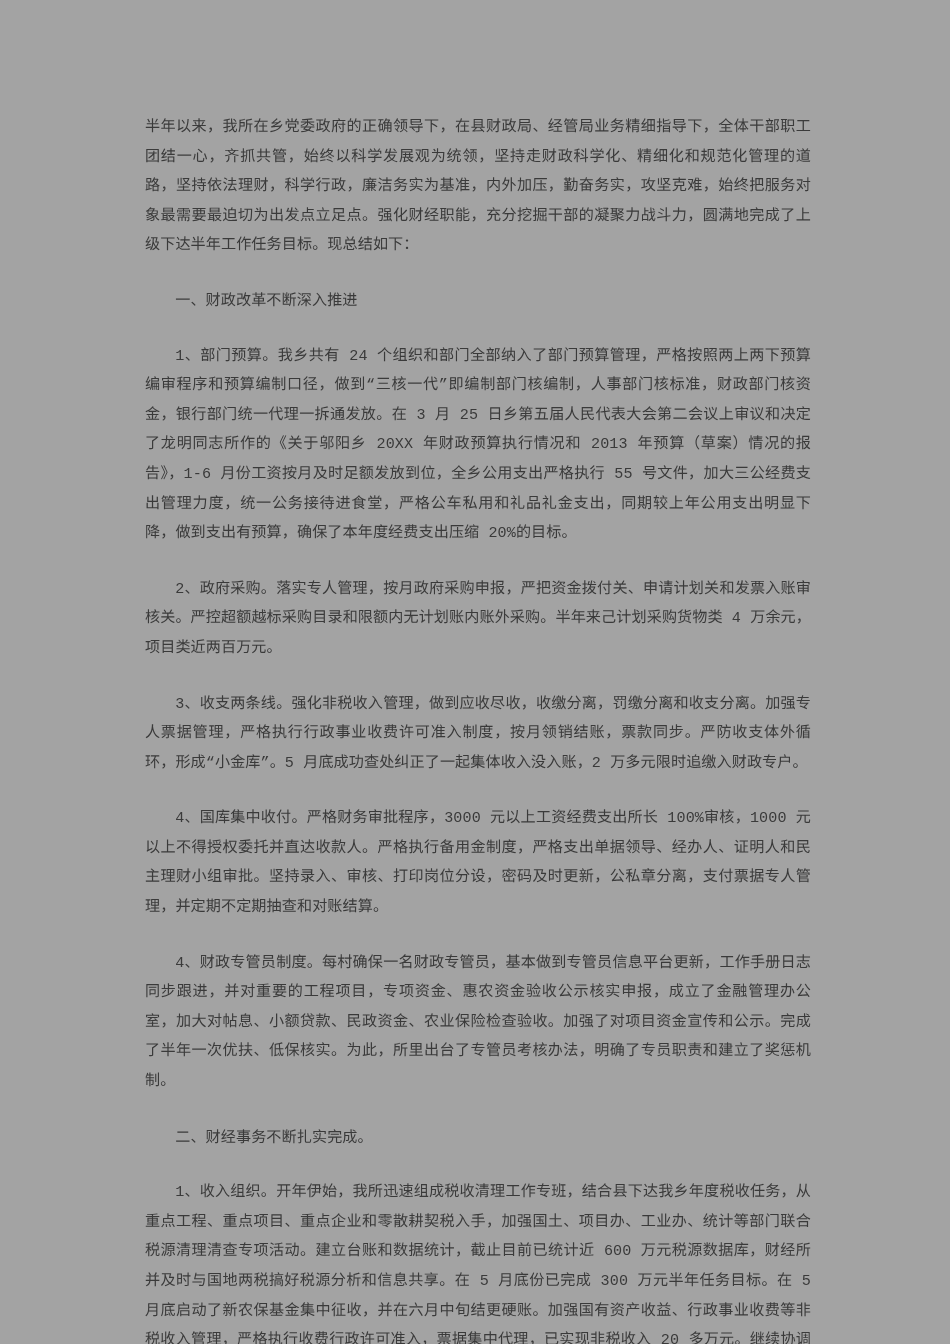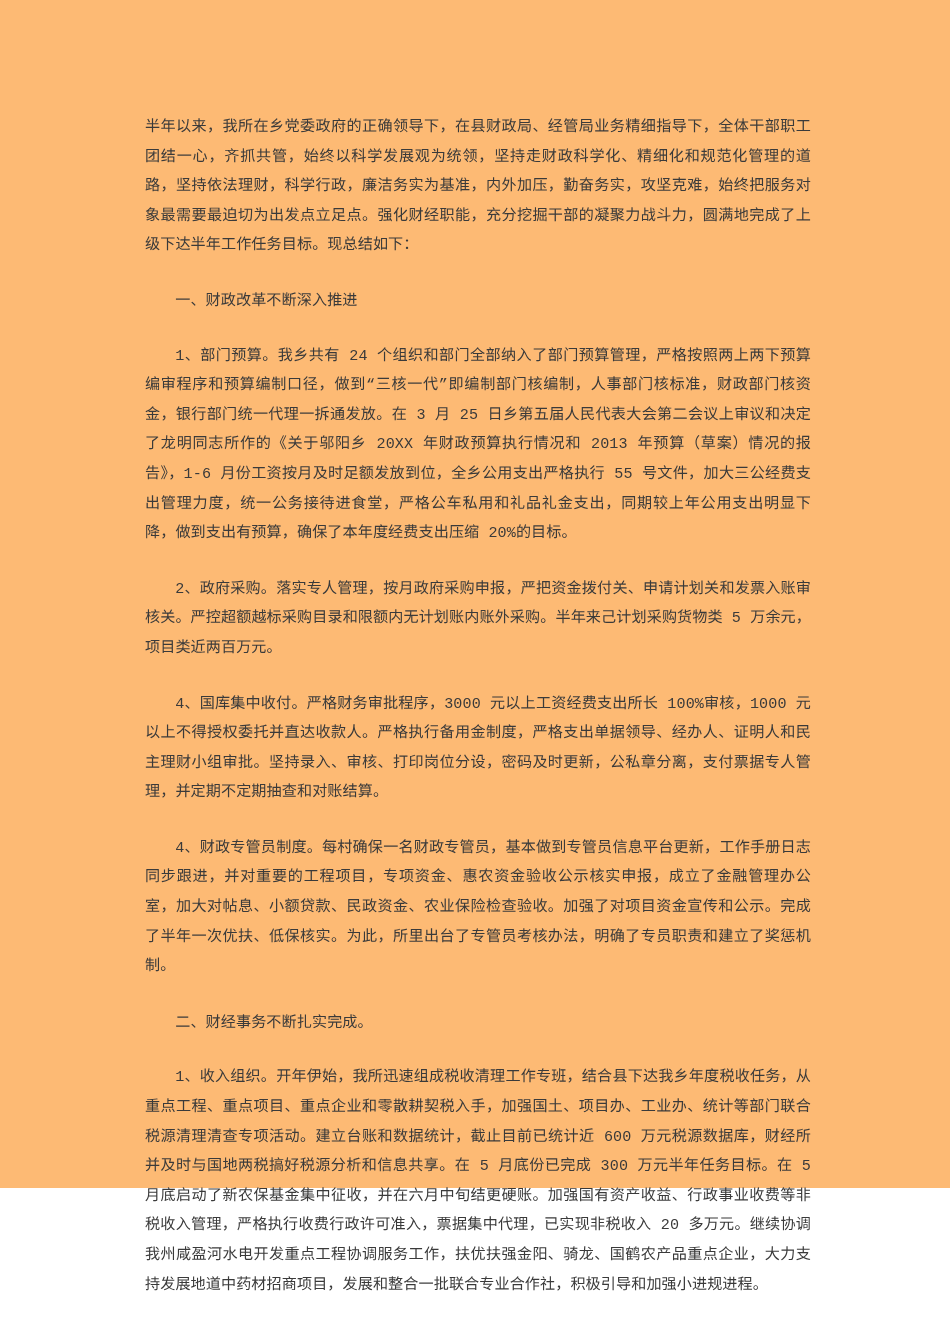--- a/index.html
+++ b/index.html
@@ -10,23 +10,23 @@
   }
   body {
     width: 950px;
     height: 1344px;
     font-family: "DejaVu Serif", "Liberation Serif", serif;
     -webkit-font-smoothing: antialiased;
     overflow: hidden;
   }
   .page {
     width: 950px;
-    height: 1188px;
+    height: 1344px;
     box-sizing: border-box;
-    background: #fdba74;
+    background: #a3a3a3;
     position: relative;
   }
   .doc-body {
     position: absolute;
     left: 145px;
     top: 112px;
     width: 666px;
   }
   .para {
     margin: 0 0 26px 0;
@@ -57,22 +57,23 @@
 
 <div class="page">
   <div class="doc-body">
 
     <p class="para lead">半年以来，我所在乡党委政府的正确领导下，在县财政局、经管局业务精细指导下，全体干部职工团结一心，齐抓共管，始终以科学发展观为统领，坚持走财政科学化、精细化和规范化管理的道路，坚持依法理财，科学行政，廉洁务实为基准，内外加压，勤奋务实，攻坚克难，始终把服务对象最需要最迫切为出发点立足点。强化财经职能，充分挖掘干部的凝聚力战斗力，圆满地完成了上级下达半年工作任务目标。现总结如下：</p>
 
     <p class="para section-heading">一、财政改革不断深入推进</p>
 
     <p class="para indent">1、部门预算。我乡共有 24 个组织和部门全部纳入了部门预算管理，严格按照两上两下预算编审程序和预算编制口径，做到“三核一代”即编制部门核编制，人事部门核标准，财政部门核资金，银行部门统一代理一拆通发放。在 3 月 25 日乡第五届人民代表大会第二会议上审议和决定了龙明同志所作的《关于邬阳乡 20XX 年财政预算执行情况和 2013 年预算（草案）情况的报告》，1-6 月份工资按月及时足额发放到位，全乡公用支出严格执行 55 号文件，加大三公经费支出管理力度，统一公务接待进食堂，严格公车私用和礼品礼金支出，同期较上年公用支出明显下降，做到支出有预算，确保了本年度经费支出压缩 20%的目标。</p>
 
-    <p class="para indent">2、政府采购。落实专人管理，按月政府采购申报，严把资金拨付关、申请计划关和发票入账审核关。严控超额越标采购目录和限额内无计划账内账外采购。半年来己计划采购货物类 5 万余元，项目类近两百万元。</p>
+    <p class="para indent">2、政府采购。落实专人管理，按月政府采购申报，严把资金拨付关、申请计划关和发票入账审核关。严控超额越标采购目录和限额内无计划账内账外采购。半年来己计划采购货物类 4 万余元，项目类近两百万元。</p>
 
+    <p class="para indent">3、收支两条线。强化非税收入管理，做到应收尽收，收缴分离，罚缴分离和收支分离。加强专人票据管理，严格执行行政事业收费许可准入制度，按月领销结账，票款同步。严防收支体外循环，形成“小金库”。5 月底成功查处纠正了一起集体收入没入账，2 万多元限时追缴入财政专户。</p>
 
     <p class="para indent">4、国库集中收付。严格财务审批程序，3000 元以上工资经费支出所长 100%审核，1000 元以上不得授权委托并直达收款人。严格执行备用金制度，严格支出单据领导、经办人、证明人和民主理财小组审批。坚持录入、审核、打印岗位分设，密码及时更新，公私章分离，支付票据专人管理，并定期不定期抽查和对账结算。</p>
 
     <p class="para indent">4、财政专管员制度。每村确保一名财政专管员，基本做到专管员信息平台更新，工作手册日志同步跟进，并对重要的工程项目，专项资金、惠农资金验收公示核实申报，成立了金融管理办公室，加大对帖息、小额贷款、民政资金、农业保险检查验收。加强了对项目资金宣传和公示。完成了半年一次优扶、低保核实。为此，所里出台了专管员考核办法，明确了专员职责和建立了奖惩机制。</p>
 
     <p class="para section-heading">二、财经事务不断扎实完成。</p>
 
     <p class="para indent">1、收入组织。开年伊始，我所迅速组成税收清理工作专班，结合县下达我乡年度税收任务，从重点工程、重点项目、重点企业和零散耕契税入手，加强国土、项目办、工业办、统计等部门联合税源清理清查专项活动。建立台账和数据统计，截止目前已统计近 600 万元税源数据库，财经所并及时与国地两税搞好税源分析和信息共享。在 5 月底份已完成 300 万元半年任务目标。在 5 月底启动了新农保基金集中征收，并在六月中旬结更硬账。加强国有资产收益、行政事业收费等非税收入管理，严格执行收费行政许可准入，票据集中代理，已实现非税收入 20 多万元。继续协调我州咸盈河水电开发重点工程协调服务工作，扶优扶强金阳、骑龙、国鹤农产品重点企业，大力支持发展地道中药材招商项目，发展和整合一批联合专业合作社，积极引导和加强小进规进程。</p>
 
   </div>

